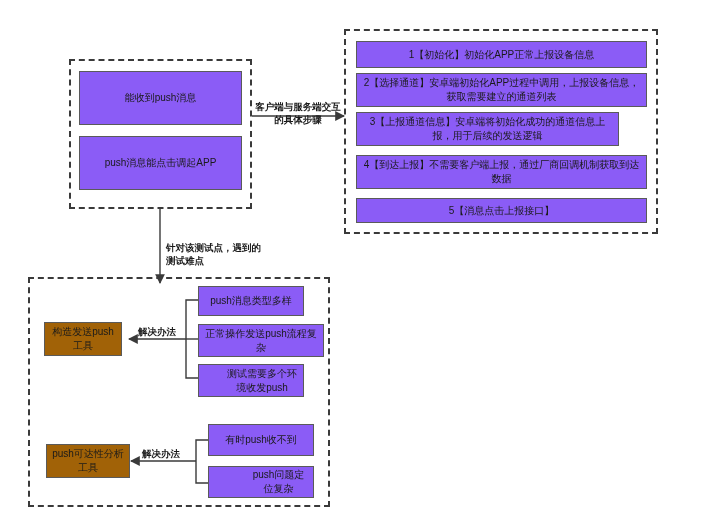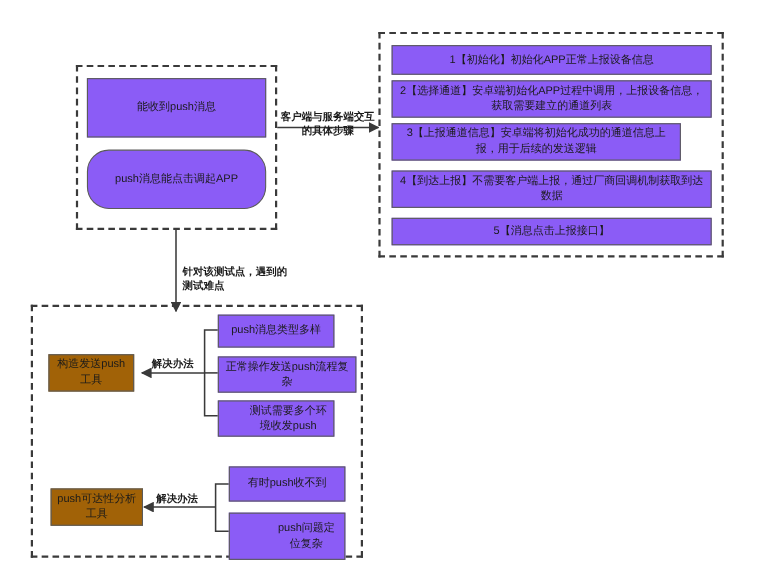--- a/index.html
+++ b/index.html
@@ -110,21 +110,21 @@
       <path d="M 196 461 L 131 461" stroke="#3a3a3a" stroke-width="1.4" fill="none" marker-end="url(#arrow)"></path>
     </g>
   </svg>
 
   <div class="group-caption" style="left:69px; top:41px; width:183px;">功能测试点</div>
 
   <div class="group-box" style="left:69px; top:59px; width:183px; height:150px;"></div>
 
   <div class="node blue" style="left:79px; top:71px; width:163px; height:54px;">能收到push消息</div>
 
-  <div class="node blue" style="left:79px; top:136px; width:163px; height:54px;border-radius:20px;">push消息能点击调起APP</div>
+  <div class="node blue" style="left:79px; top:136px; width:163px; height:54px;">push消息能点击调起APP</div>
 
   <div class="edge-label" style="left:253px; top:100px; width:90px;">客户端与服务端交互的具体步骤</div>
 
   <div class="edge-label left-align" style="left:166px; top:241px; width:100px;">针对该测试点，遇到的测试难点</div>
 
   <div class="group-box" style="left:344px; top:29px; width:314px; height:205px;"></div>
 
   <div class="node blue" style="left:356px; top:41px; width:291px; height:27px;">1【初始化】初始化APP正常上报设备信息</div>
 
   <div class="node blue" style="left:356px; top:73px; width:291px; height:34px;">2【选择通道】安卓端初始化APP过程中调用，上报设备信息，获取需要建立的通道列表</div>
@@ -146,15 +146,15 @@
   <div class="node blue" style="left:198px; top:324px; width:126px; height:33px;">正常操作发送push流程复杂</div>
 
   <div class="node blue" style="left:198px; top:364px; width:106px; height:33px;padding-left:27px;">测试需要多个环境收发push</div>
 
   <div class="node orange" style="left:46px; top:444px; width:84px; height:34px;">push可达性分析工具</div>
 
   <div class="edge-label" style="left:132px; top:447px; width:58px;">解决办法</div>
 
   <div class="node blue" style="left:208px; top:424px; width:106px; height:32px;">有时push收不到</div>
 
-  <div class="node blue" style="left:208px; top:466px; width:106px; height:43px;padding-left:40px;">push问题定位复杂</div>
+  <div class="node blue" style="left:208px; top:466px; width:106px; height:32px;padding-left:40px;">push问题定位复杂</div>
 
 </div>
 
 </body></html>

